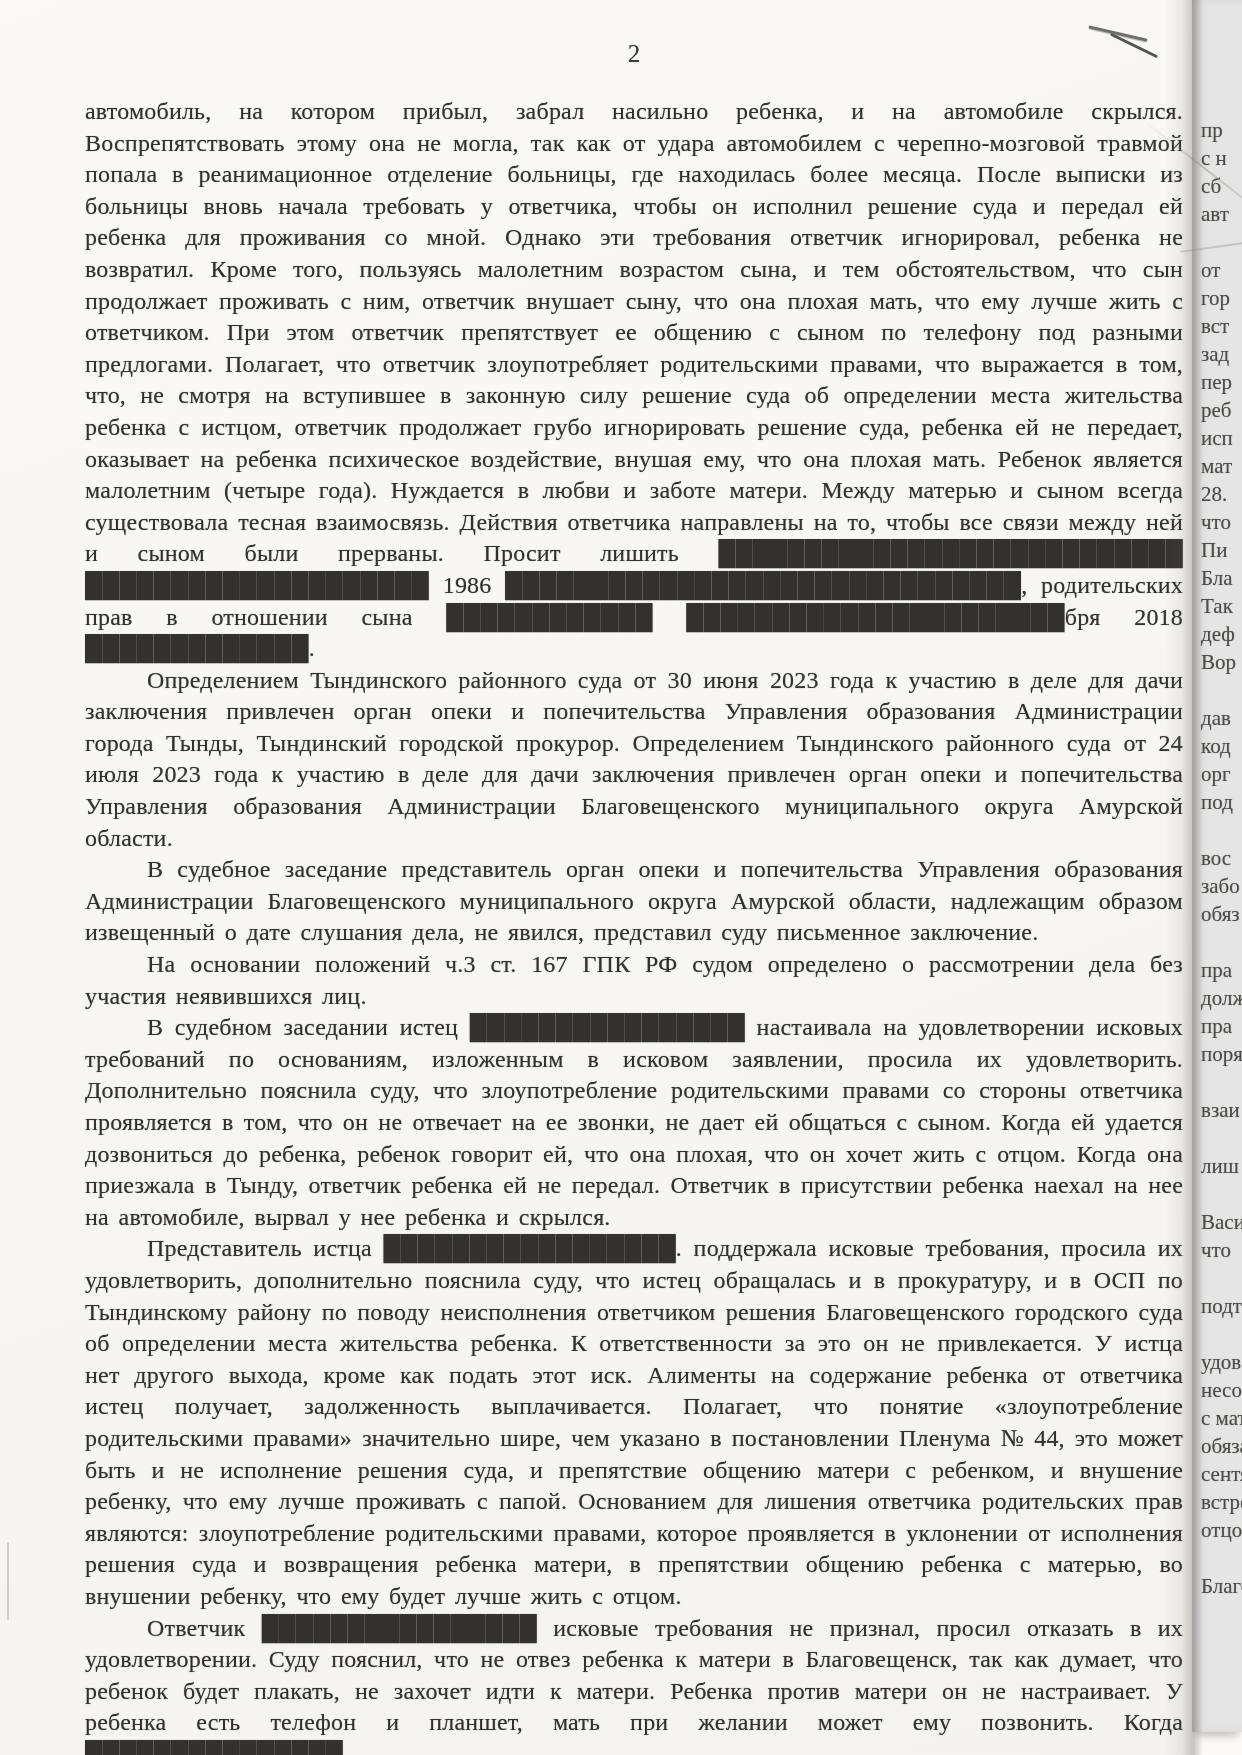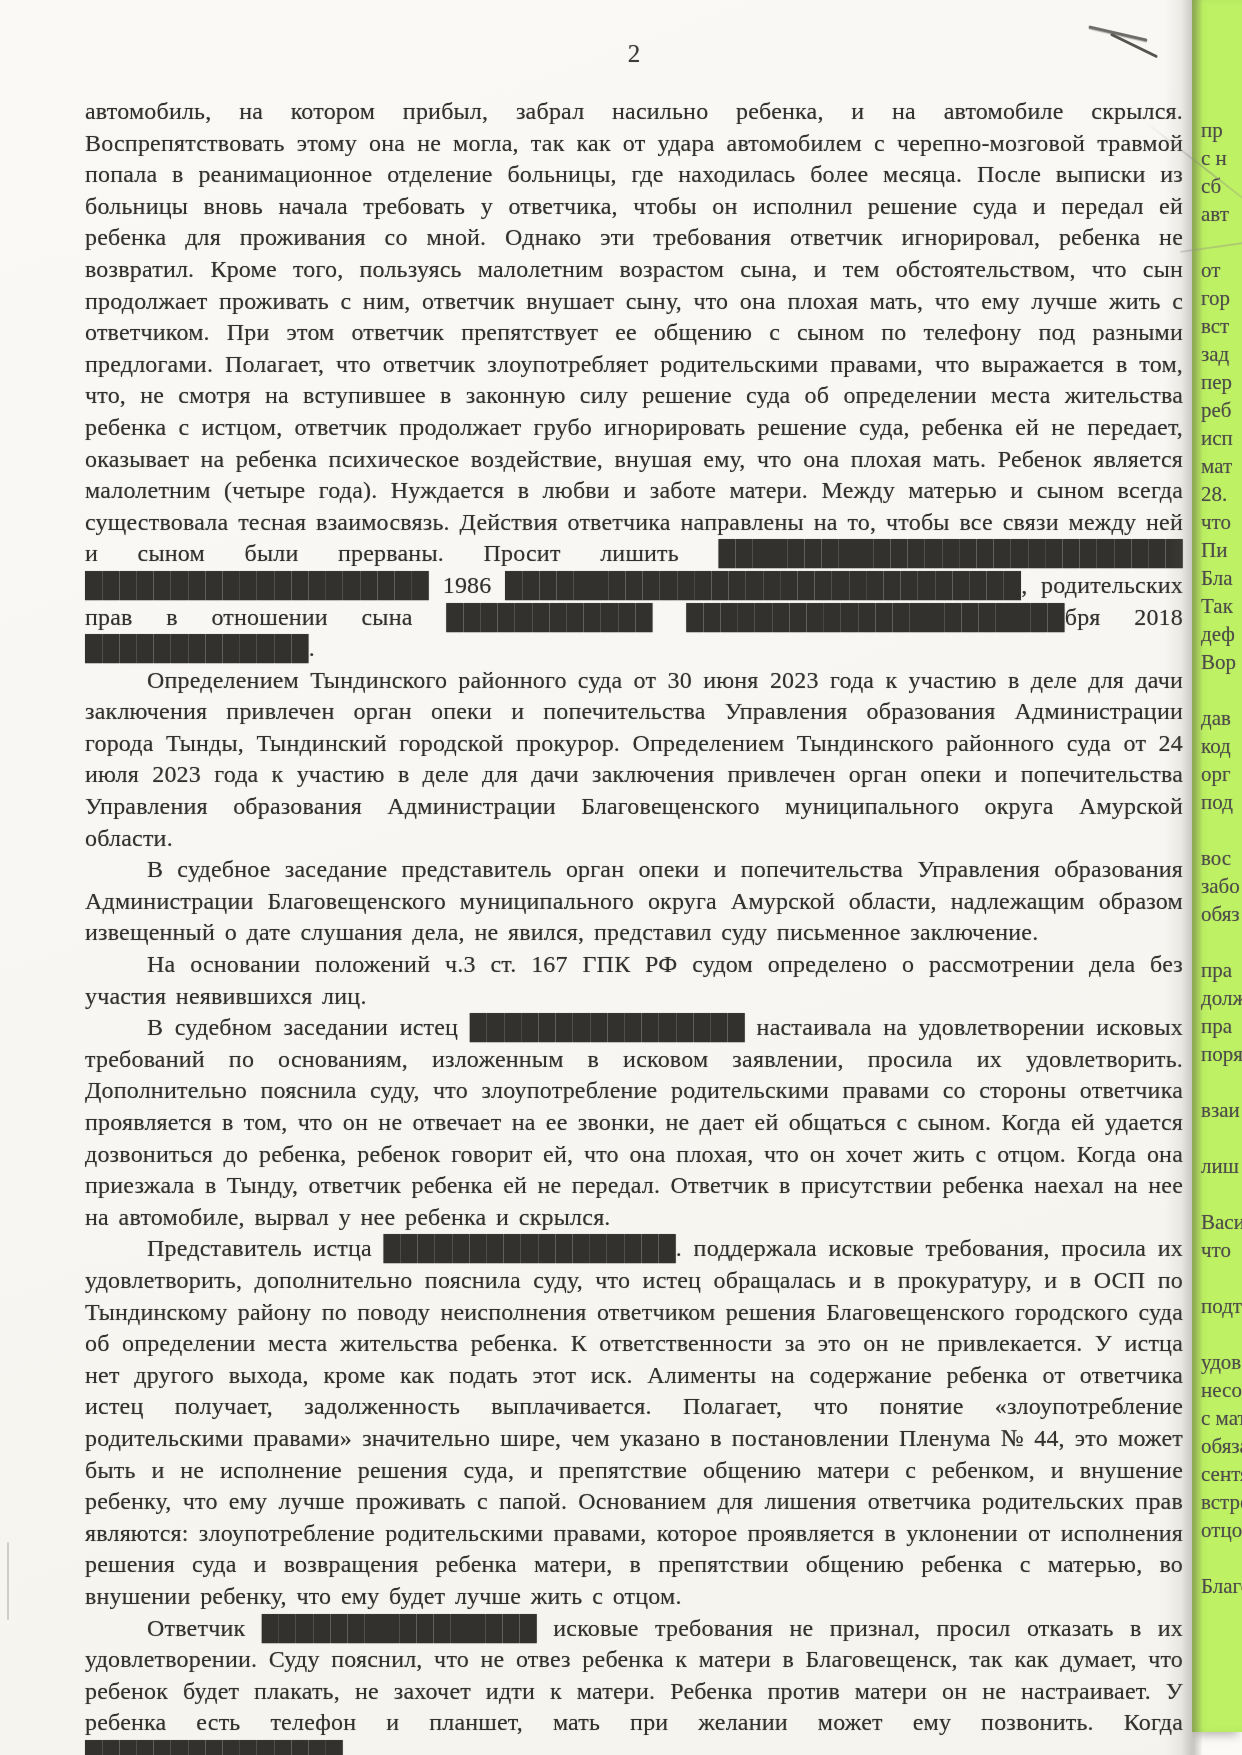--- a/index.html
+++ b/index.html
@@ -24,21 +24,21 @@
       rgba(120,115,105,0.10) 45%,
       rgba(85,80,70,0.30) 78%,
       rgba(120,115,105,0.05) 100%);
     pointer-events:none;
   }
 
   
   .back-page {
     position:absolute; left:1192px; top:0;
     width:50px; height:1732px;
-    background:#bef264;
+    background:#e5e5e5;
     box-shadow: inset 10px 0 12px -6px rgba(60,55,45,0.25),
                 0 7px 9px -4px rgba(60,55,45,0.35);
   }
   .fragments { position:absolute; left:9px; top:116px; }
   .frag {
     height:28px;
     font-size:21px;
     line-height:28px;
     color:#4e4c48;
     white-space:nowrap;

